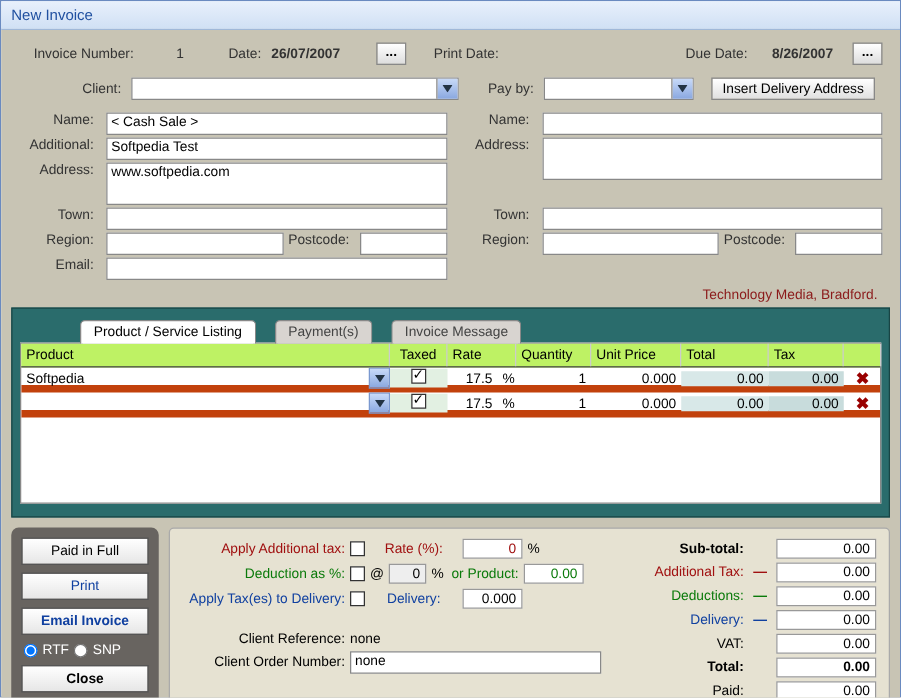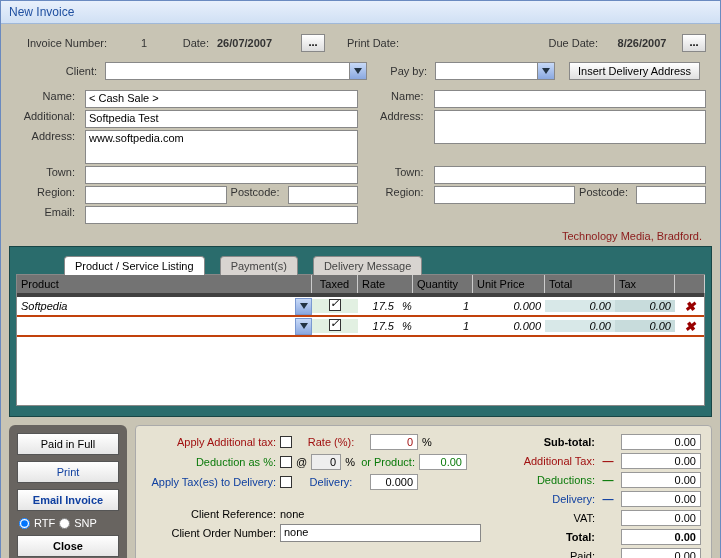--- a/index.html
+++ b/index.html
@@ -23,26 +23,26 @@
 .field { border: 1px solid #888; background: #fff; height: 18px; padding: 1px 3px; }
 .field.multi { height: 34px; }
 .postrow { display: flex; gap: 4px; }
 .tagline { text-align: right; color: #8b1a1a; font-weight: normal; padding: 2px 10px; }
 .teal-panel { background: #2a6c6c; border: 1px solid #184545; padding: 8px 6px 10px 6px; margin: 2px 0; }
 .tabs { display: flex; gap: 15px; padding-left: 48px; }
 .tab { background: linear-gradient(#fff,#e4e4e4); border: 1px solid #888; border-bottom: none; padding: 3px 10px; border-radius: 4px 4px 0 0; position: relative; top: 1px; }
 .tab.inactive { background: #d8d4d0; color: #444; }
 .tab.active { background: #fff; }
 .grid-wrap { background: #fff; border: 1px solid #888; }
-.grid-head { display: grid; grid-template-columns: 295px 46px 55px 60px 72px 70px 60px 30px; background: #737373; border-bottom: 4px solid #404040; }
+.grid-head { display: grid; grid-template-columns: 295px 46px 55px 60px 72px 70px 60px 30px; background: #bef264; border-bottom: 1px solid #404040; }
 .grid-head div { padding: 3px 4px; border-right: 1px solid #ccc; text-align: left; }
 .grid-head .r { text-align: left; }
 .grid-head .c { text-align: center; }
 .grid-body { height: 108px; overflow: hidden; }
-.gridrow { display: grid; grid-template-columns: 278px 17px 46px 40px 15px 60px 72px 70px 60px 30px; align-items: center; border-bottom: 2px solid #c2410c; height: 20px; font-style: italic; }
+.gridrow { display: grid; grid-template-columns: 278px 17px 46px 40px 15px 60px 72px 70px 60px 30px; align-items: center; border-bottom: 6px solid #c2410c; height: 20px; }
 .gridrow .cell { padding: 0 4px; }
 .gridrow .r { text-align: right; }
 .gridrow .c { text-align: center; }
 .gridrow .taxed-col { background: #e2f0e2; }
 .gridrow .total-col { background: #d8e8e8; }
 .gridrow .tax-col { background: #c8dcdc; }
 .chk { display: inline-block; width: 12px; height: 12px; border: 1px solid #333; background: #fff; position: relative; }
 .chk.on::after { content: "✓"; position: absolute; left: 0; top: -3px; font-size: 11px; }
 .del-btn { color: #900; font-weight: bold; cursor: pointer; font-size: 13px; }
 .grid-dd { width: 17px; height: 17px; background: linear-gradient(#c8daf8,#8aa8e0); border: 1px solid #7a98d0; display: flex; align-items: center; justify-content: center; }
@@ -153,21 +153,21 @@
       <span></span>
         <span></span>
     </div>
 
     <div class="tagline">Technology Media, Bradford.</div>
 
     <div class="teal-panel">
       <div class="tabs">
         <div class="tab active">Product / Service Listing</div>
         <div class="tab inactive">Payment(s)</div>
-        <div class="tab inactive">Delivery Message</div>
+        <div class="tab inactive">Invoice Message</div>
       </div>
       <div class="grid-wrap">
         <div class="grid-head">
           <div>Product</div>
           <div class="c">Taxed</div>
           <div class="r">Rate</div>
           <div class="r">Quantity</div>
           <div class="r">Unit Price</div>
           <div class="r">Total</div>
           <div class="r">Tax</div>

